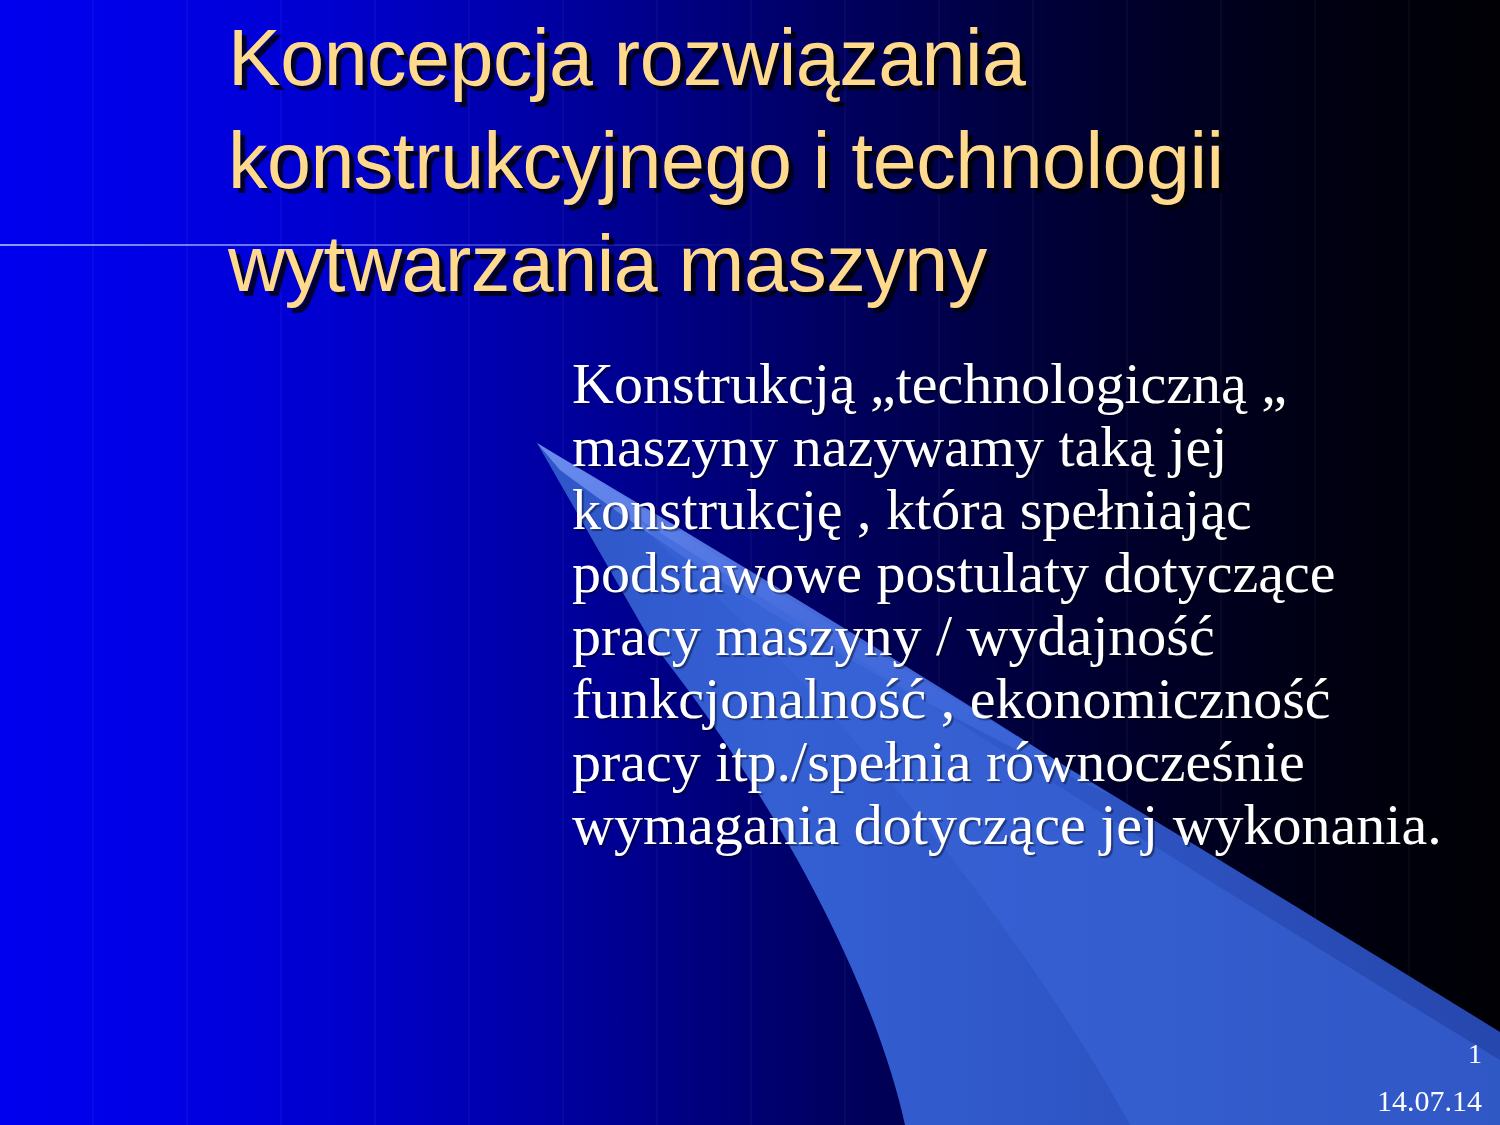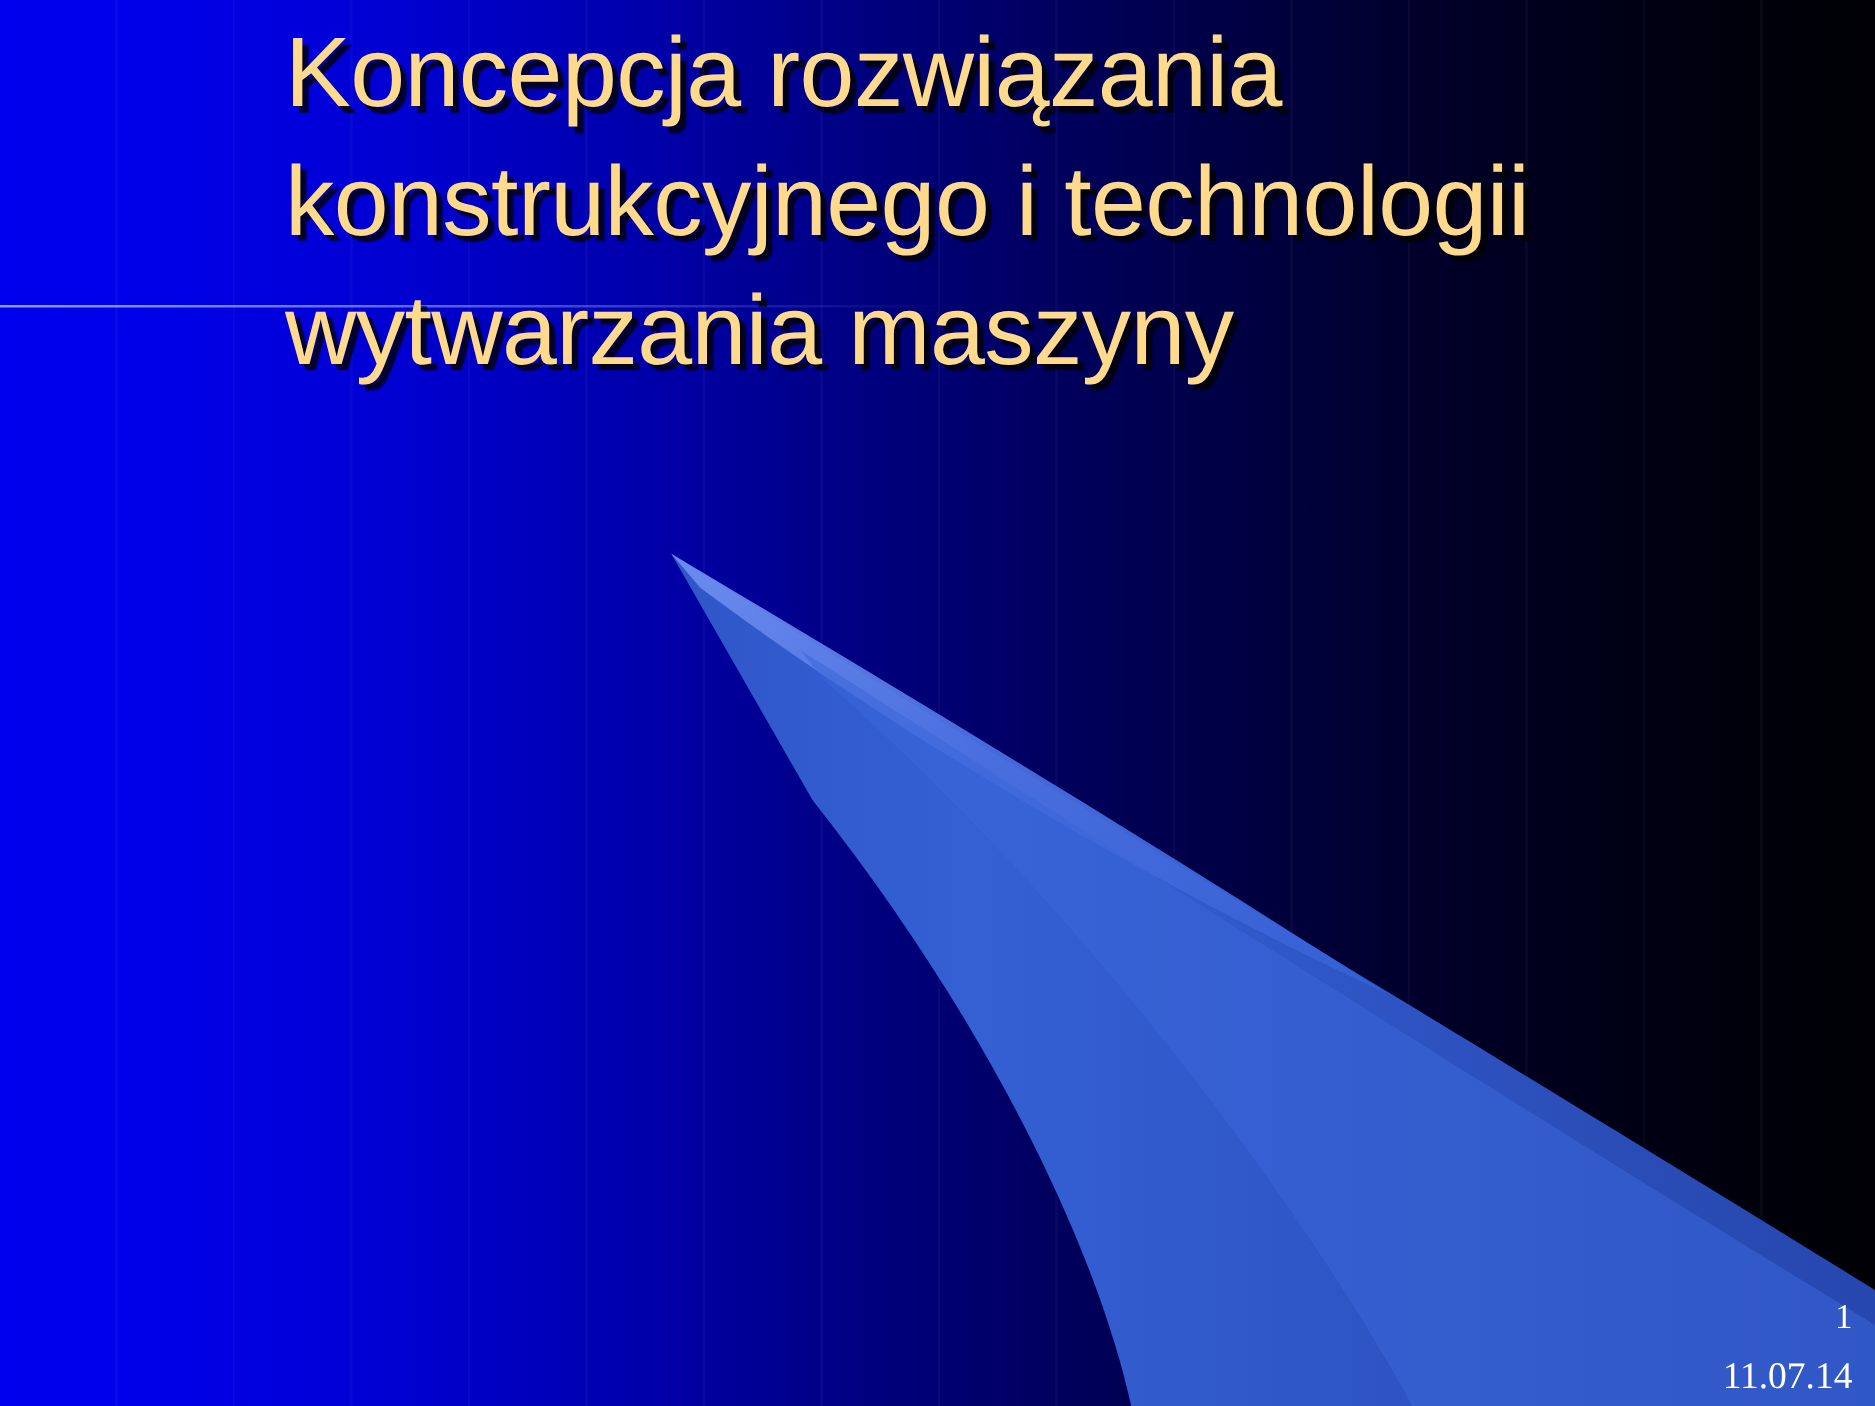--- a/index.html
+++ b/index.html
@@ -159,18 +159,19 @@
                C 860 660, 1140 840, 1500 1060
                L 1500 1125
                L 1130 1125
                C 1040 960, 860 720, 660 545
                Z" fill="#3a66d8" opacity="0.55"></path>
     </svg>
   </div>
 
   <div id="title">Koncepcja rozwiązania konstrukcyjnego i technologii wytwarzania maszyny</div>
 
+  <div id="body-text">Konstrukcją „technologiczną „ maszyny nazywamy taką jej konstrukcję , która spełniając podstawowe postulaty dotyczące pracy maszyny / wydajność funkcjonalność , ekonomiczność pracy itp./spełnia równocześnie wymagania dotyczące jej wykonania.</div>
 
   <div id="slide-number">1</div>
 
-  <div id="slide-date">11.07.14</div>
+  <div id="slide-date">14.07.14</div>
 
 </div>
 
 </body></html>

